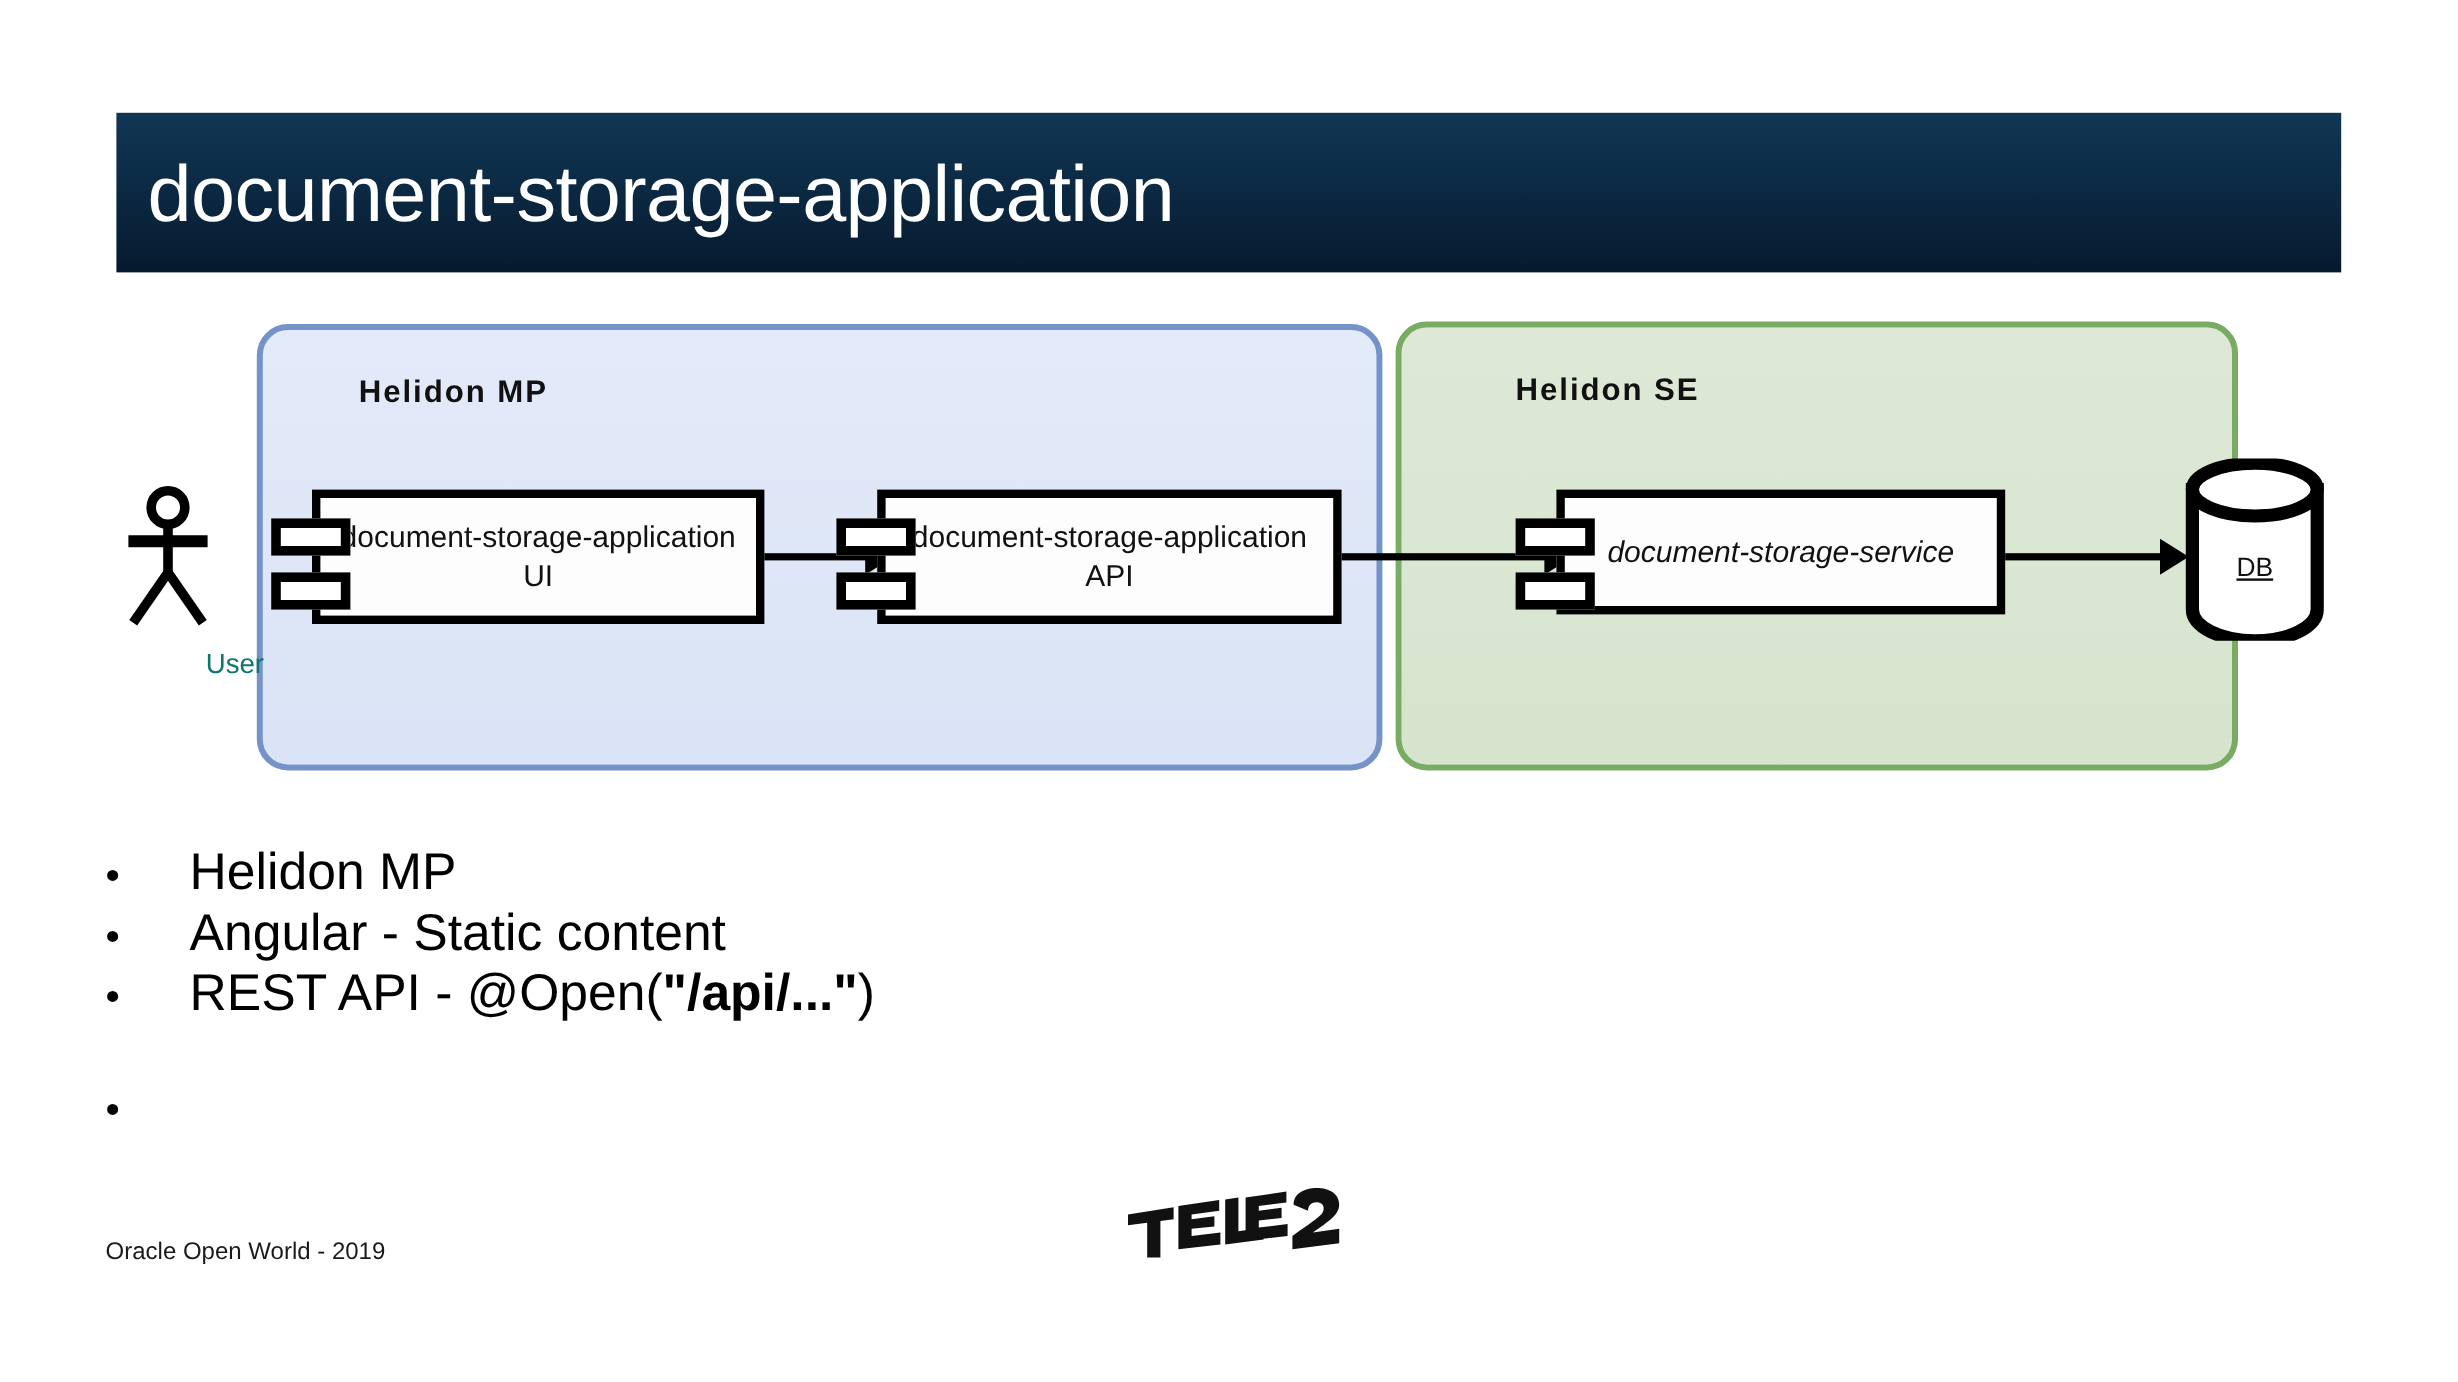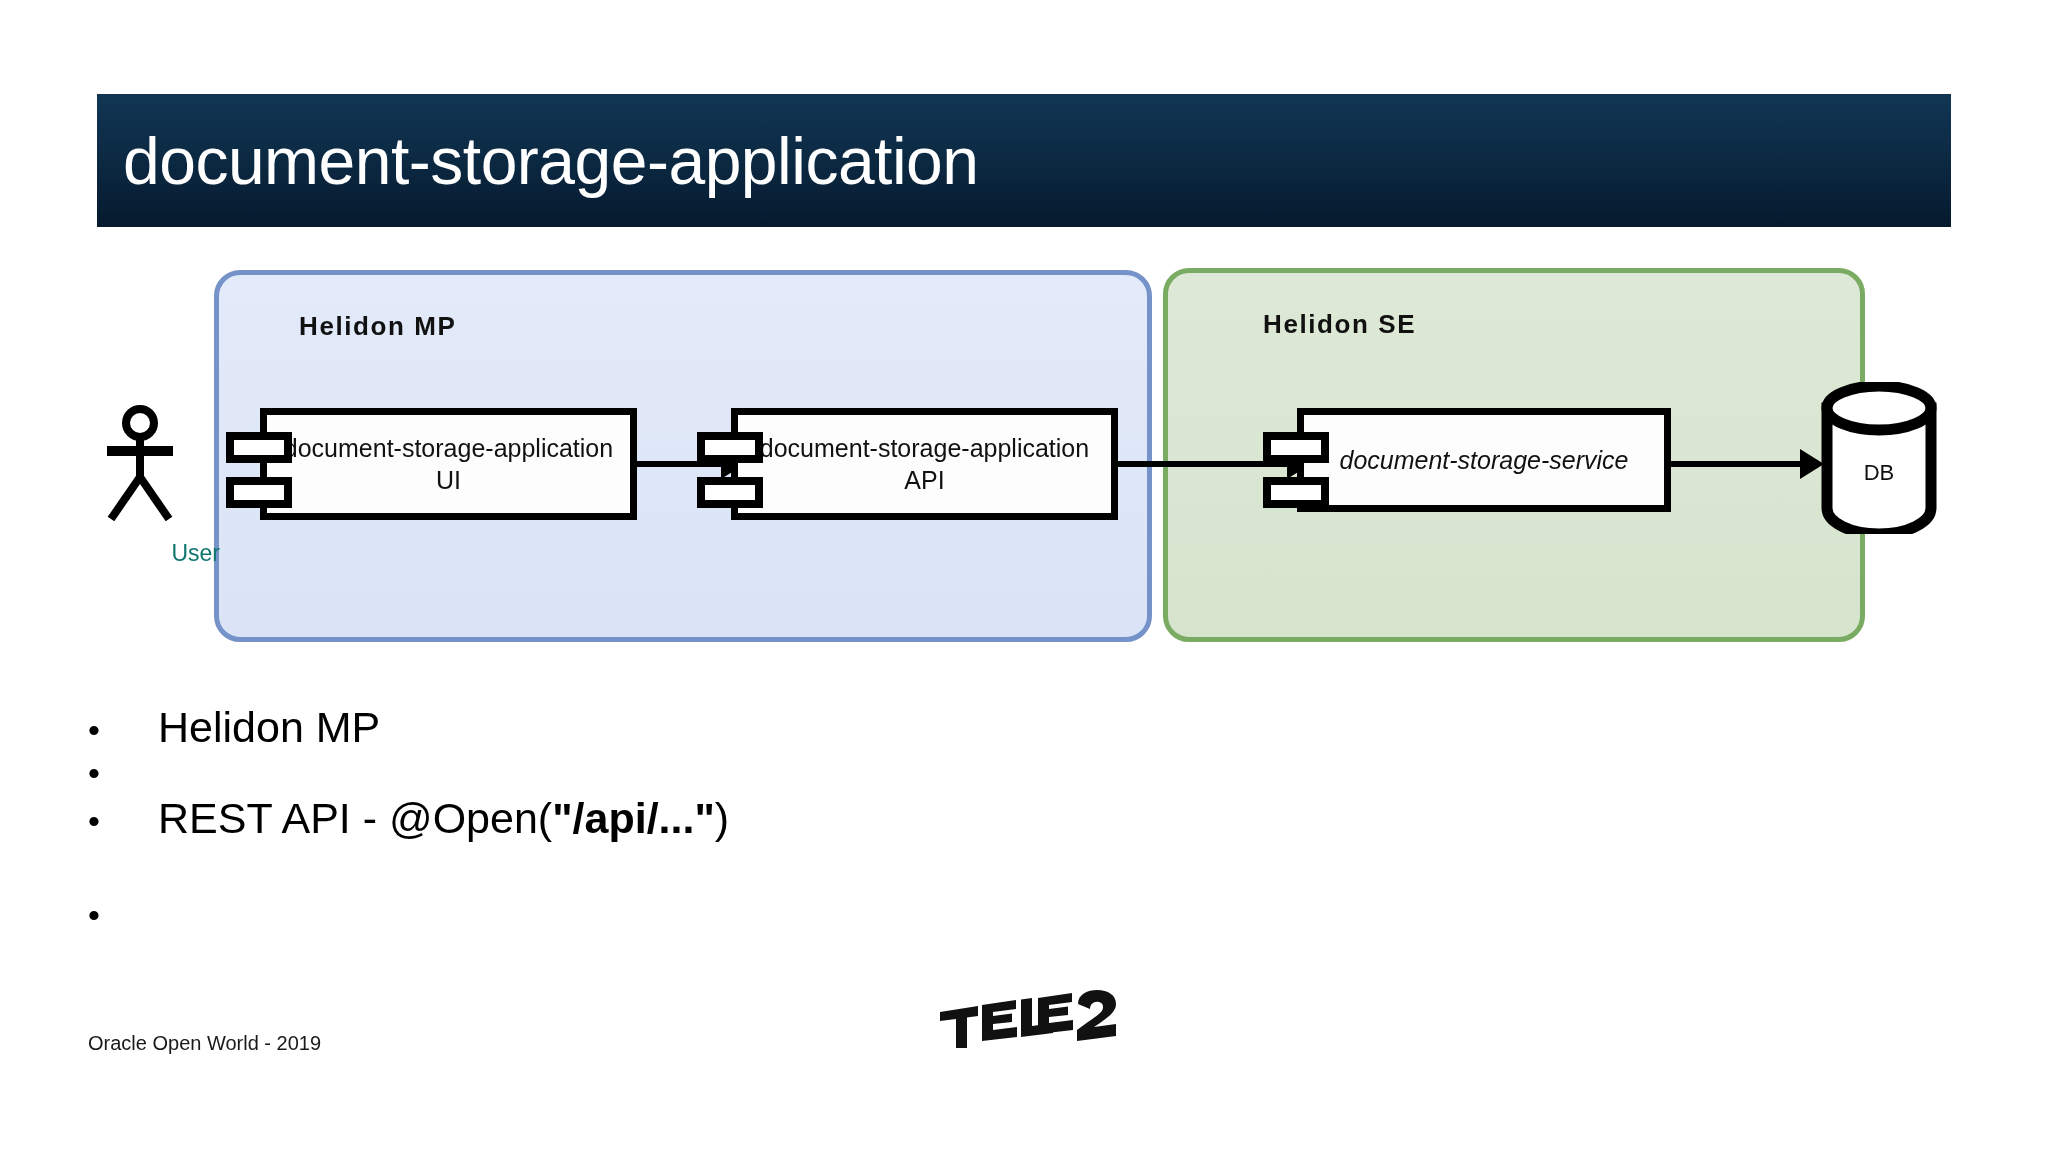--- a/index.html
+++ b/index.html
@@ -137,20 +137,21 @@
     height: 152px;
   }
   .db-label {
     position: absolute;
     left: 0;
     top: 78px;
     width: 118px;
     text-align: center;
     font-size: 22px;
     color: #111111;
+    text-decoration: underline;
   }
 
   
   .actor {
     position: absolute;
     left: 95px;
     top: 405px;
     width: 90px;
     height: 118px;
   }
@@ -271,20 +272,21 @@
 
 <div class="bullets">
 
   <div class="bullet-row">
     <span class="bullet-dot">•</span>
     <span class="bullet-text">Helidon MP</span>
   </div>
 
   <div class="bullet-row">
     <span class="bullet-dot">•</span>
+    <span class="bullet-text">Angular - Static content</span>
   </div>
 
   <div class="bullet-row">
     <span class="bullet-dot">•</span>
     <span class="bullet-text"><span>REST API - @Open(</span><b>"/api/..."</b><span>)</span></span>
   </div>
 
   <div class="bullet-row spacer-before">
     <span class="bullet-dot">•</span>
   </div>

